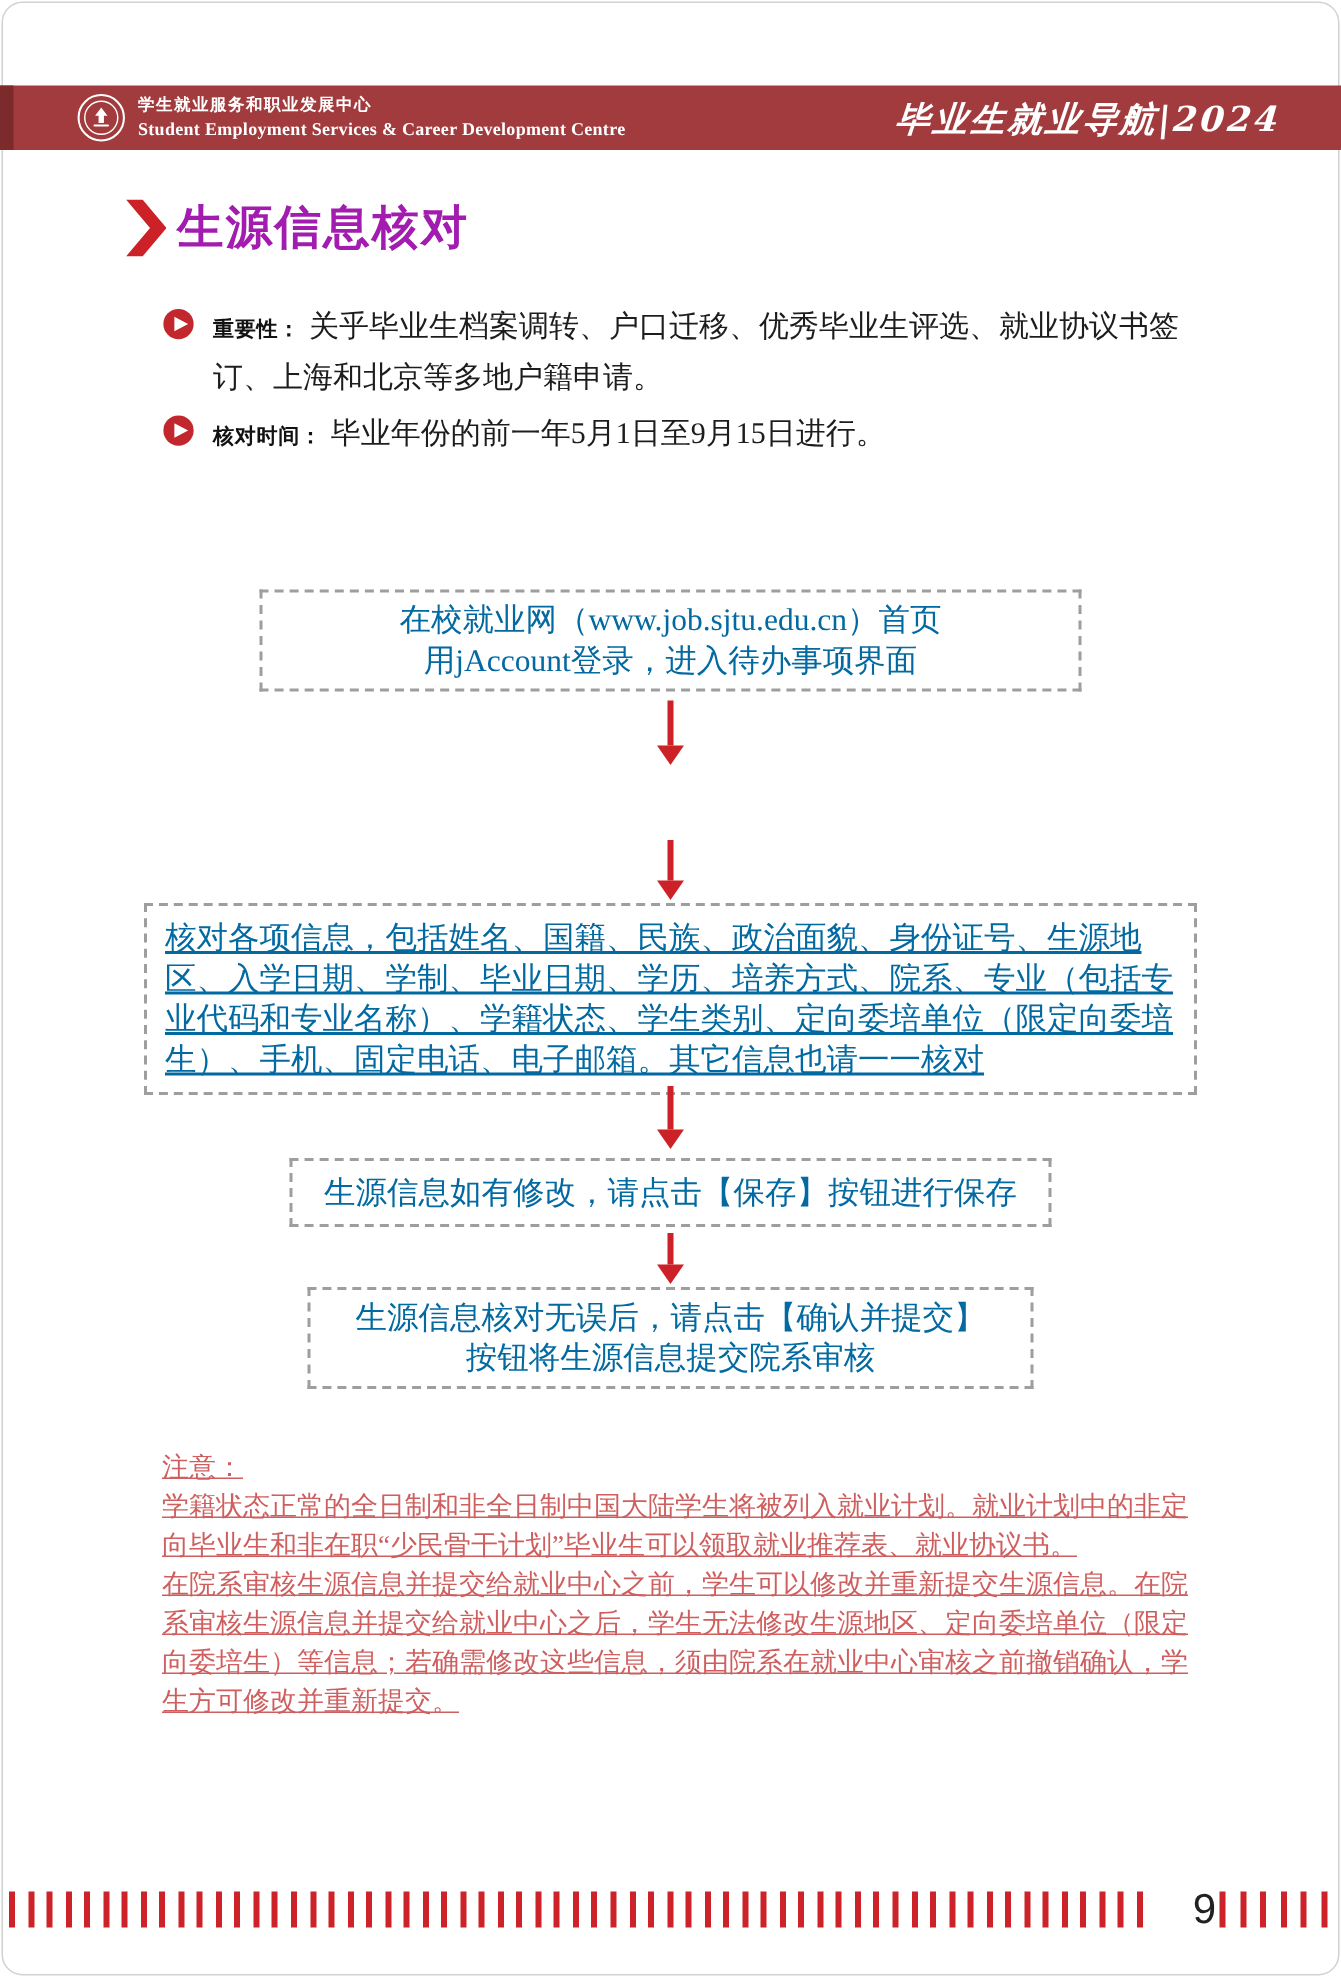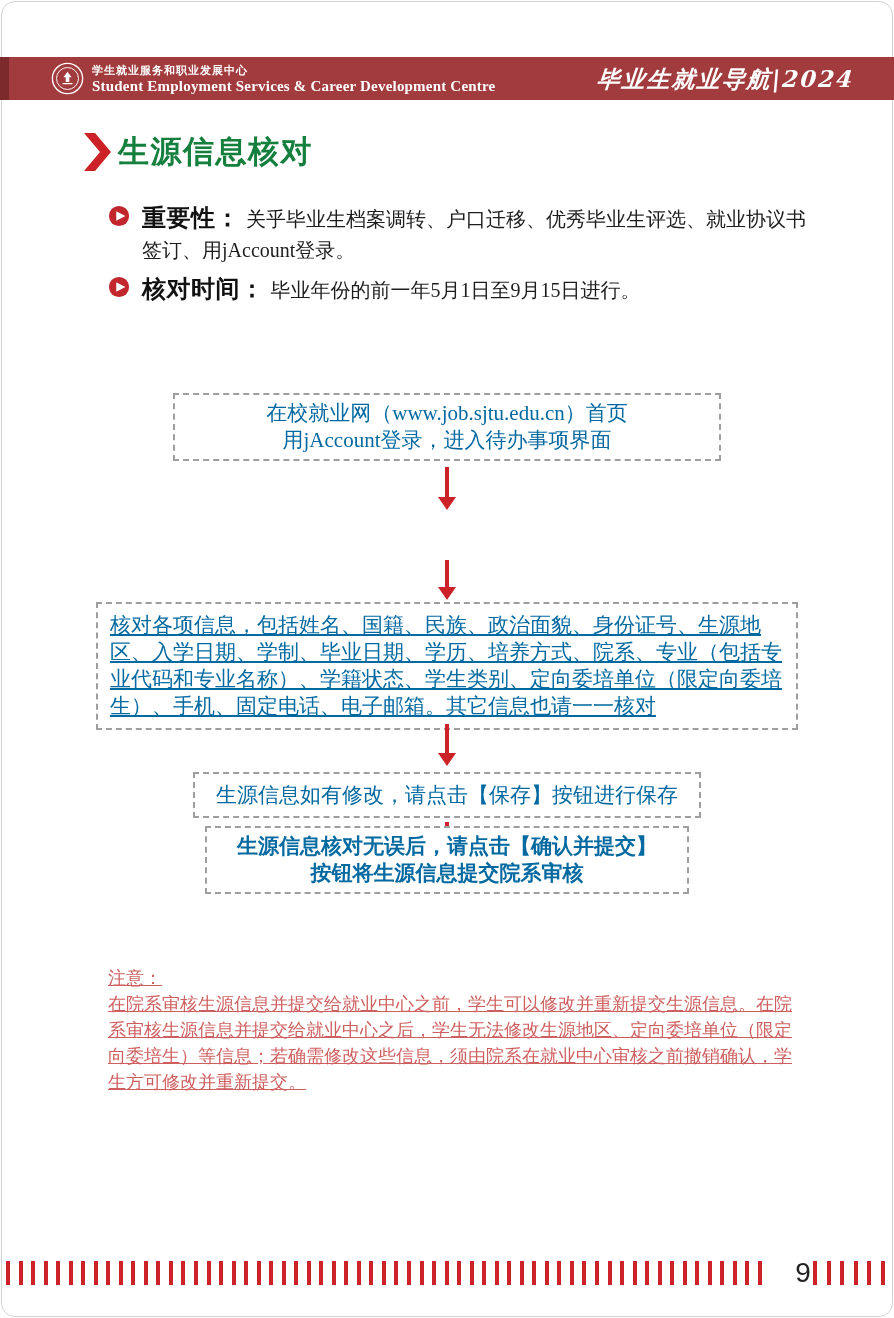--- a/index.html
+++ b/index.html
@@ -28,63 +28,63 @@
     position:absolute;left:0;top:0;bottom:0;width:9px;background:#7c2a2c;
   }
   .logo{position:absolute;left:51px;top:5px;width:33px;height:33px;}
   .org{position:absolute;left:92px;top:3px;color:#ffffff;}
   .org-cn{
     font-family:"Liberation Sans","DejaVu Sans",sans-serif;
     font-weight:bold;font-size:11px;letter-spacing:1px;line-height:20px;
   }
   .org-en{
     font-family:"Liberation Serif","DejaVu Serif",serif;
-    font-weight:bold;font-size:15px;letter-spacing:.2px;line-height:12px;
+    font-weight:bold;font-size:12px;letter-spacing:.2px;line-height:12px;
   }
   .edition{
     position:absolute;right:40px;top:7px;color:#ffffff;
     font-family:"DejaVu Serif","Liberation Serif",serif;
     font-style:italic;font-weight:bold;font-size:23px;
     transform:skewX(-5deg);letter-spacing:2px;
   }
   
   .title-row{
     position:absolute;left:84px;top:131px;height:42px;z-index:2;
     display:flex;align-items:center;gap:7px;
   }
   .title-chevron{width:27px;height:38px;flex:none;}
   .title-text{
     font-family:"Liberation Sans","DejaVu Sans",sans-serif;
-    font-weight:bold;font-size:31px;color:#15803d;letter-spacing:1.5px;
+    font-weight:bold;font-size:31px;color:#a21caf;letter-spacing:1.5px;
   }
   
   .bullet{position:absolute;left:108px;width:706px;z-index:2;}
   .bullet-icon{position:absolute;left:0;top:2px;width:22px;height:22px;}
   .bullet-body{margin:0 0 0 34px;font-size:20px;line-height:31px;color:#1d1d1d;}
   .bullet-label{
-    font-family:Liberation Serif, serif;
-    font-weight:bold;font-size:24px;color:#111;letter-spacing:.5px;
+    font-family:Liberation Mono, monospace;
+    font-weight:bold;font-size:14px;color:#111;letter-spacing:.5px;
     margin-right:6px;
   }
   .b1{top:203px;} .b2{top:274px;} .b3{top:342px;}
   
   .flow-box{
     position:absolute;left:50%;transform:translateX(-50%);
     border:2px dashed #9e9e9e;background:#ffffff;z-index:2;
     color:#0369a1;font-size:21px;line-height:27px;
     display:flex;align-items:center;justify-content:center;
     box-sizing:border-box;padding:6px 10px;
   }
   .flow-text{white-space:pre-line;text-align:center;}
   .fb1{top:393px;width:548px;height:68px;}
   .fb2{top:510px;width:452px;height:46px;}
   .fb3{top:602px;width:702px;padding:8px 12px;}
   .fb3 .flow-text{text-align:left;text-decoration:underline;}
   .fb4{top:772px;width:508px;height:46px;}
-  .fb5{top:826px;width:484px;height:68px;font-weight:bold;}
+  .fb5{top:858px;width:484px;height:68px;}
   .flow-arrow{
     position:absolute;left:50%;transform:translateX(-50%);
     width:18px;z-index:2;display:flex;flex-direction:column;align-items:center;
   }
   .flow-arrow .stem{width:4px;background:#cc2127;}
   .flow-arrow .head{
     width:0;height:0;
     border-left:9px solid transparent;border-right:9px solid transparent;
     border-top:13px solid #cc2127;
   }
@@ -136,21 +136,21 @@
       <polygon points="0,0 11,0 27,19 11,38 0,38 16,19" fill="#cc2127"></polygon>
     </svg>
     <div class="title-text">生源信息核对</div>
   </div>
 
   <div class="bullet b1">
     <svg class="bullet-icon" viewBox="0 0 24 24">
       <circle cx="12" cy="12" r="11" fill="#c1272d"></circle>
       <polygon points="9,6.8 19,12 9,17.2" fill="#ffffff"></polygon>
     </svg>
-    <p class="bullet-body"><span class="bullet-label">重要性：</span><span>关乎毕业生档案调转、户口迁移、优秀毕业生评选、就业协议书签订、用jAccount登录。</span></p>
+    <p class="bullet-body"><span class="bullet-label">重要性：</span><span>关乎毕业生档案调转、户口迁移、优秀毕业生评选、就业协议书签订、上海和北京等多地户籍申请。</span></p>
   </div>
 
   <div class="bullet b2">
     <svg class="bullet-icon" viewBox="0 0 24 24">
       <circle cx="12" cy="12" r="11" fill="#c1272d"></circle>
       <polygon points="9,6.8 19,12 9,17.2" fill="#ffffff"></polygon>
     </svg>
     <p class="bullet-body"><span class="bullet-label">核对时间：</span><span>毕业年份的前一年5月1日至9月15日进行。</span></p>
   </div>
 
@@ -185,20 +185,21 @@
       <div class="head"></div>
     </div>
 
   <div class="flow-box fb5">
     <div class="flow-text">生源信息核对无误后，请点击【确认并提交】
 按钮将生源信息提交院系审核</div>
   </div>
 
   <div class="note">
     <p>注意：</p>
+    <p>学籍状态正常的全日制和非全日制中国大陆学生将被列入就业计划。就业计划中的非定向毕业生和非在职“少民骨干计划”毕业生可以领取就业推荐表、就业协议书。</p>
     <p>在院系审核生源信息并提交给就业中心之前，学生可以修改并重新提交生源信息。在院系审核生源信息并提交给就业中心之后，学生无法修改生源地区、定向委培单位（限定向委培生）等信息；若确需修改这些信息，须由院系在就业中心审核之前撤销确认，学生方可修改并重新提交。</p>
   </div>
 
   <div class="footer">
     <div class="bars bars-left">
         <span class="bar"></span>
         <span class="bar"></span>
         <span class="bar"></span>
         <span class="bar"></span>
         <span class="bar"></span>

